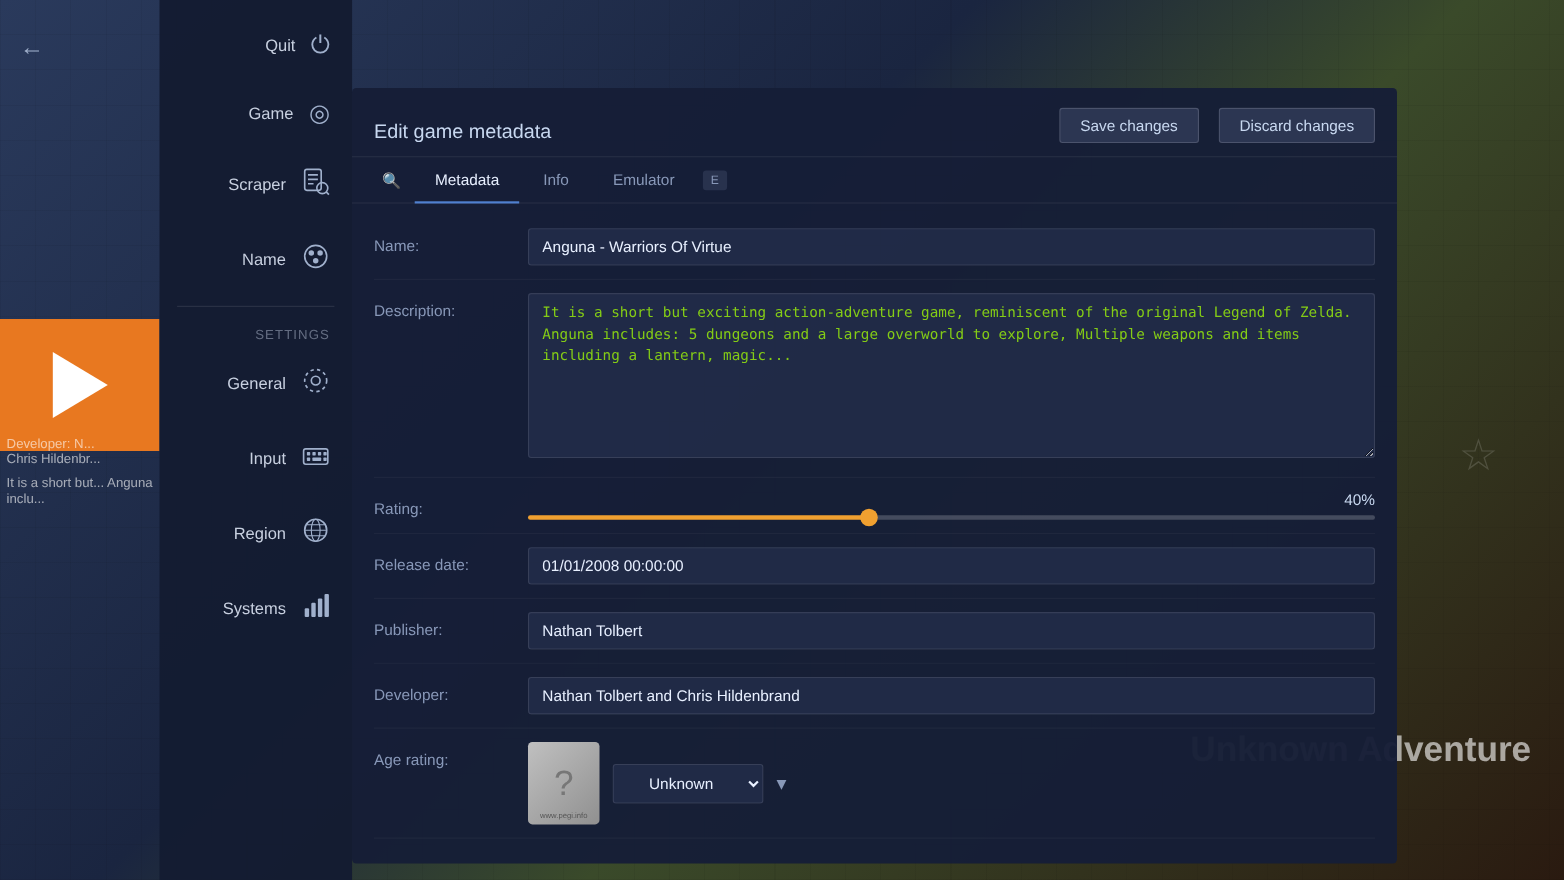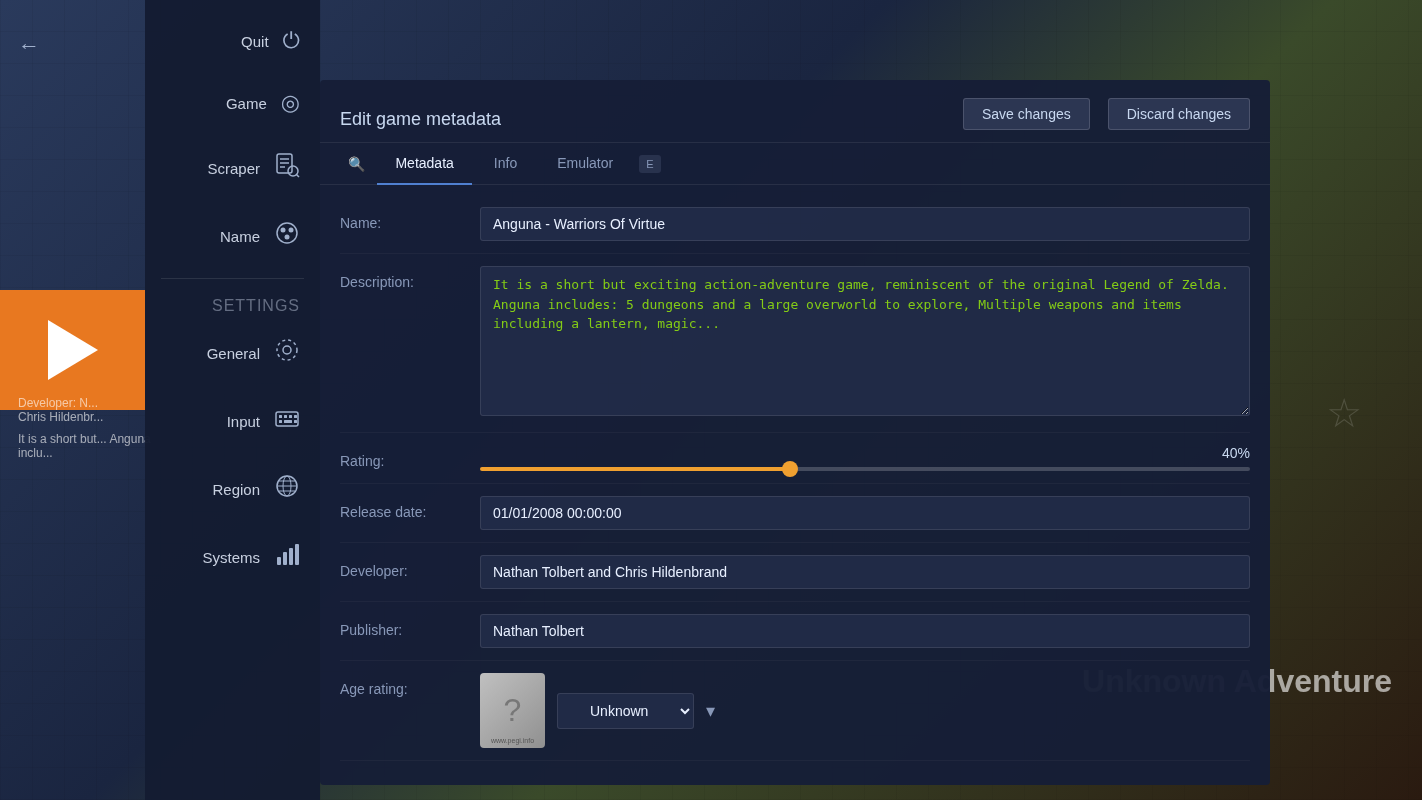--- a/index.html
+++ b/index.html
@@ -47,21 +47,21 @@
       width: 0;
       height: 0;
       border-top: 30px solid transparent;
       border-bottom: 30px solid transparent;
       border-left: 50px solid white;
     }
 
     
     .bg-info {
       position: absolute;
-      left: 12px;
+      left: 0;
       top: 390px;
       width: 150px;
       color: rgba(255,255,255,0.6);
       font-size: 12px;
       padding: 6px;
       z-index: 1;
     }
 
     
     .sidebar {
@@ -96,21 +96,21 @@
     }
 
     .sidebar-divider {
       height: 1px;
       background: rgba(255,255,255,0.1);
       margin: 8px 16px;
     }
 
     .settings-label {
       color: rgba(180,190,210,0.5);
-      font-size: 16px;
+      font-size: 12px;
       text-transform: uppercase;
       letter-spacing: 1px;
       padding: 10px 20px 4px 20px;
       text-align: right;
     }
 
     
     .main-panel {
       position: absolute;
       left: 320px;
@@ -521,30 +521,30 @@
     </div>
 
     <div class="form-row">
       <div class="form-label">Release date:</div>
       <div class="form-value">
         <input type="text" class="form-input" value="01/01/2008 00:00:00" style="">
       </div>
     </div>
 
     <div class="form-row">
+      <div class="form-label">Publisher:</div>
+      <div class="form-value">
+        <input type="text" class="form-input" value="Nathan Tolbert" style="">
+      </div>
+    </div>
+
+    <div class="form-row">
       <div class="form-label">Developer:</div>
       <div class="form-value">
         <input type="text" class="form-input" value="Nathan Tolbert and Chris Hildenbrand" style="">
-      </div>
-    </div>
-
-    <div class="form-row">
-      <div class="form-label">Publisher:</div>
-      <div class="form-value">
-        <input type="text" class="form-input" value="Nathan Tolbert" style="">
       </div>
     </div>
 
     <div class="form-row">
       <div class="form-label">Age rating:</div>
       <div class="form-value">
         <div class="age-rating-container">
           <div class="pegi-badge">
             <span style="font-size:32px;color:#777;">?</span>
           </div>

